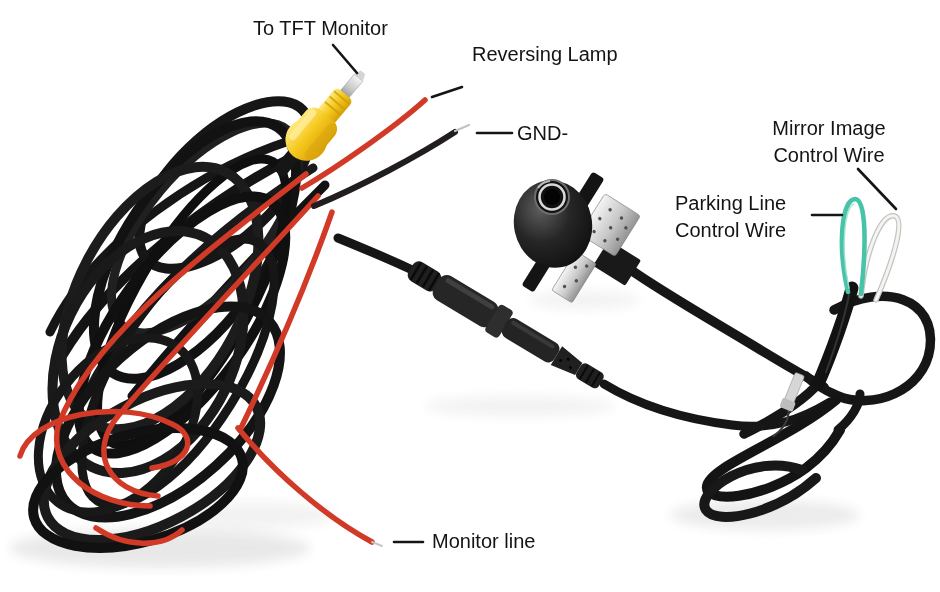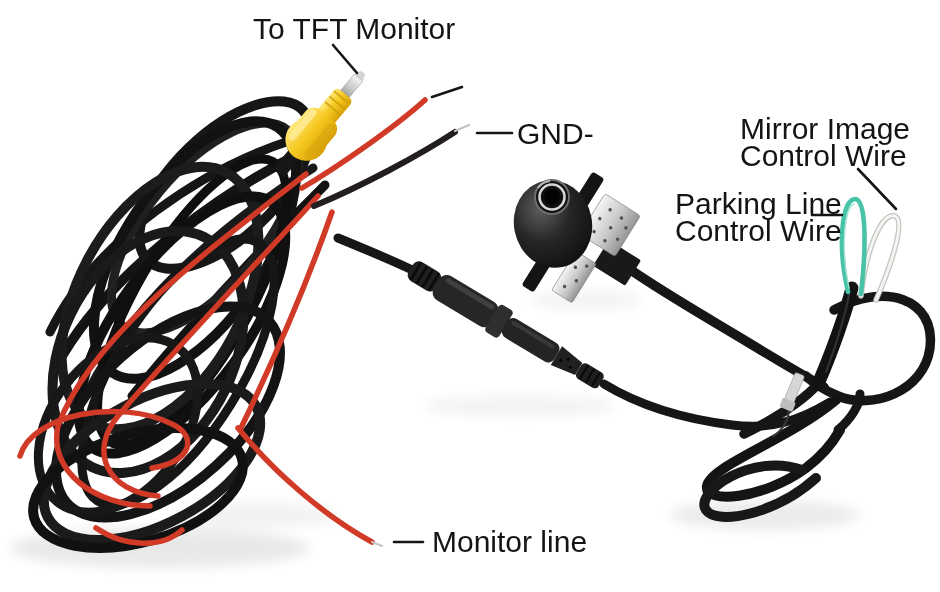--- a/index.html
+++ b/index.html
@@ -1,20 +1,20 @@
 <!DOCTYPE html>
 <html><head>
 <meta charset="utf-8">
 <style>
   html,body{margin:0;padding:0;background:#ffffff;}
   #stage{position:relative;width:940px;height:592px;background:#ffffff;overflow:hidden;
          font-family:"Liberation Sans",sans-serif;}
   #stage svg{position:absolute;left:0;top:0;}
-  .label{position:absolute;font-size:30px;line-height:27px;color:#141414;white-space:nowrap;}
-  .label.center{text-align:center;}
+  .label{position:absolute;font-size:20px;line-height:27px;color:#141414;white-space:nowrap;}
+  .label.center{text-align:center;margin-left:20px;}
 </style>
 </head>
 <body>
 
 <div id="stage">
 
 <svg width="940" height="592" viewBox="0 0 940 592">
   <defs>
     <linearGradient id="yg" x1="0" y1="0" x2="1" y2="0">
       <stop offset="0" stop-color="#ffe87e"></stop>
@@ -179,20 +179,21 @@
     <line x1="477" y1="133" x2="512" y2="133"></line>
     <line x1="858" y1="169" x2="896" y2="209"></line>
     <line x1="812" y1="215" x2="842" y2="215"></line>
     <line x1="394" y1="542" x2="423" y2="542"></line>
   </g>
 </svg>
 
 <div class="label" style="left:253px;top:15px;">To TFT Monitor</div>
 
 <div class="label" style="left:472px;top:41px;">
+  <div>Reversing Lamp</div>
 </div>
 
 <div class="label" style="left:517px;top:120px;">GND-</div>
 
 <div class="label center" style="left:740px;top:115px;width:138px;">
   <div>Mirror Image</div>
   <div>Control Wire</div>
 </div>
 
 <div class="label" style="left:675px;top:190px;">

